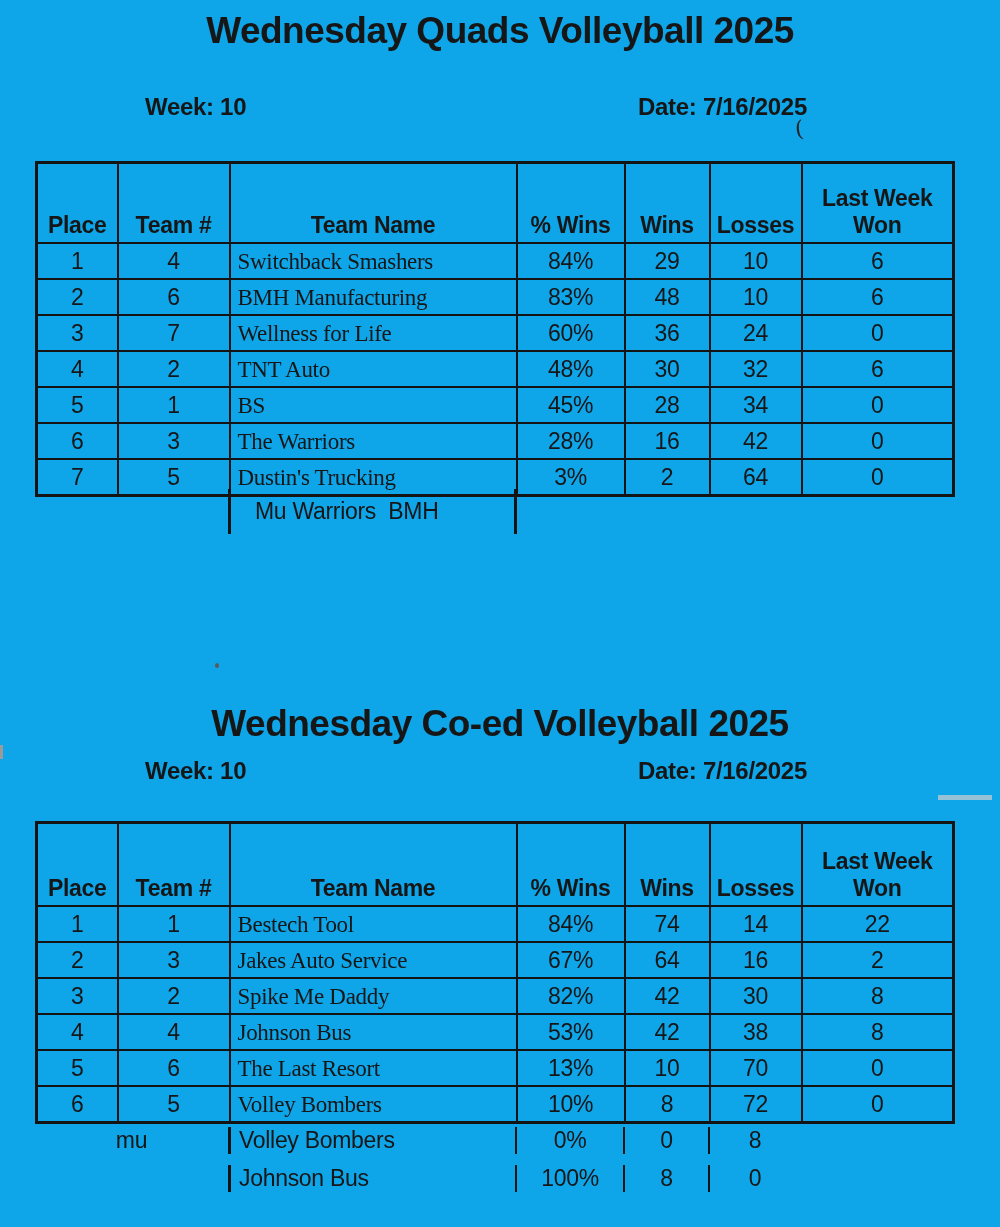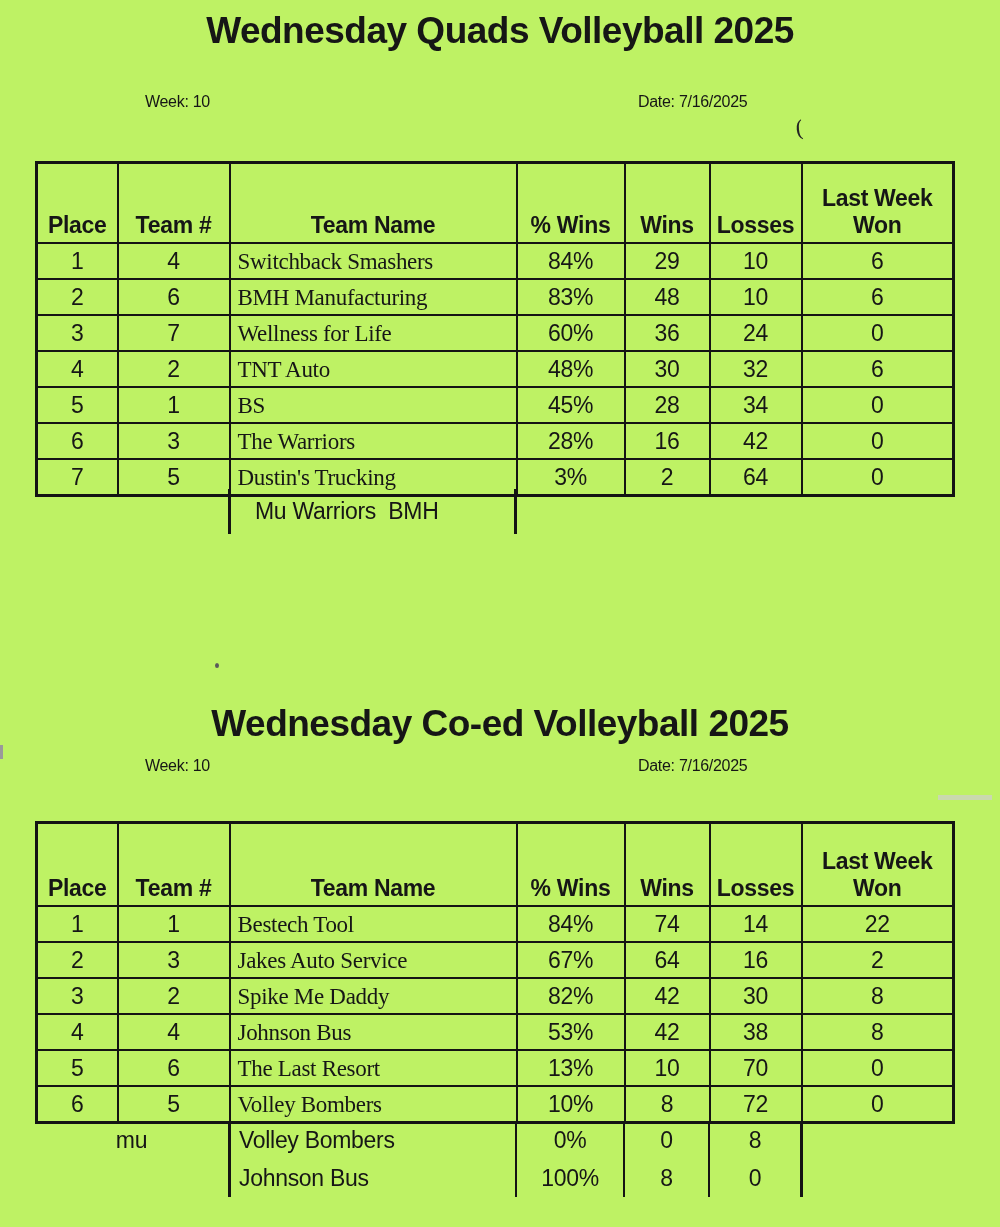--- a/index.html
+++ b/index.html
@@ -1,25 +1,25 @@
 <!DOCTYPE html>
 <html><head>
 <meta charset="utf-8">
 <style>
   html,body { margin:0; padding:0; background:#ffffff; }
   .page {
-    position:relative; width:1000px; height:1227px; background:#bef264;
+    position:relative; width:1000px; height:1227px; background:#0ea5e9;
     font-family:"Liberation Sans", sans-serif; color:#161616; overflow:hidden;
   }
   .sec-title {
     position:absolute; left:0; width:1000px; text-align:center;
     font-size:37px; font-weight:700; letter-spacing:-0.5px; white-space:nowrap;
   }
   .meta {
-    position:absolute; font-size:16px; font-weight:400; letter-spacing:-0.3px; white-space:nowrap;text-align:right;
+    position:absolute; font-size:24px; font-weight:700; letter-spacing:-0.3px; white-space:nowrap;text-align:right;
   }
   table.standings {
     position:absolute; left:35px; border-collapse:collapse; table-layout:fixed;
     width:917px; border:3px solid #141414;
   }
   .standings th, .standings td { border:2px solid #141414; overflow:hidden; }
   .standings th {
     vertical-align:bottom; text-align:center; font-size:23px; font-weight:700;
     letter-spacing:-0.3px; padding:2px 2px 4px 2px; line-height:1.15;
   }
@@ -35,21 +35,21 @@
   
   .note-row-1 {
     position:absolute; left:228px; top:489px; width:289px; height:45px;
     border-left:3px solid #141414; border-right:3px solid #141414;
     box-sizing:border-box; display:flex; align-items:center;
     font-size:23px; letter-spacing:-0.3px; padding-left:24px; white-space:pre;
   }
 
   
   .extra-rows { position:absolute; left:35px; top:1121px; width:917px; }
-  .xrow { display:flex; height:38px; }
+  .xrow { display:flex; height:38px;align-items:center; }
   .xc {
     box-sizing:border-box; display:flex; align-items:center; justify-content:center;
     font-size:23px; letter-spacing:-0.3px; white-space:pre;
   }
   .xc01 { width:193px; }
   .xc2  { width:287px; border-left:3px solid #141414; justify-content:flex-start; padding-left:8px; }
   .xc3  { width:108px; border-left:2px solid #141414; }
   .xc4  { width:85px;  border-left:2px solid #141414; }
   .xc5  { width:92px;  border-left:2px solid #141414; }
   .xc6  { width:152px; border-left:3px solid #141414; }

